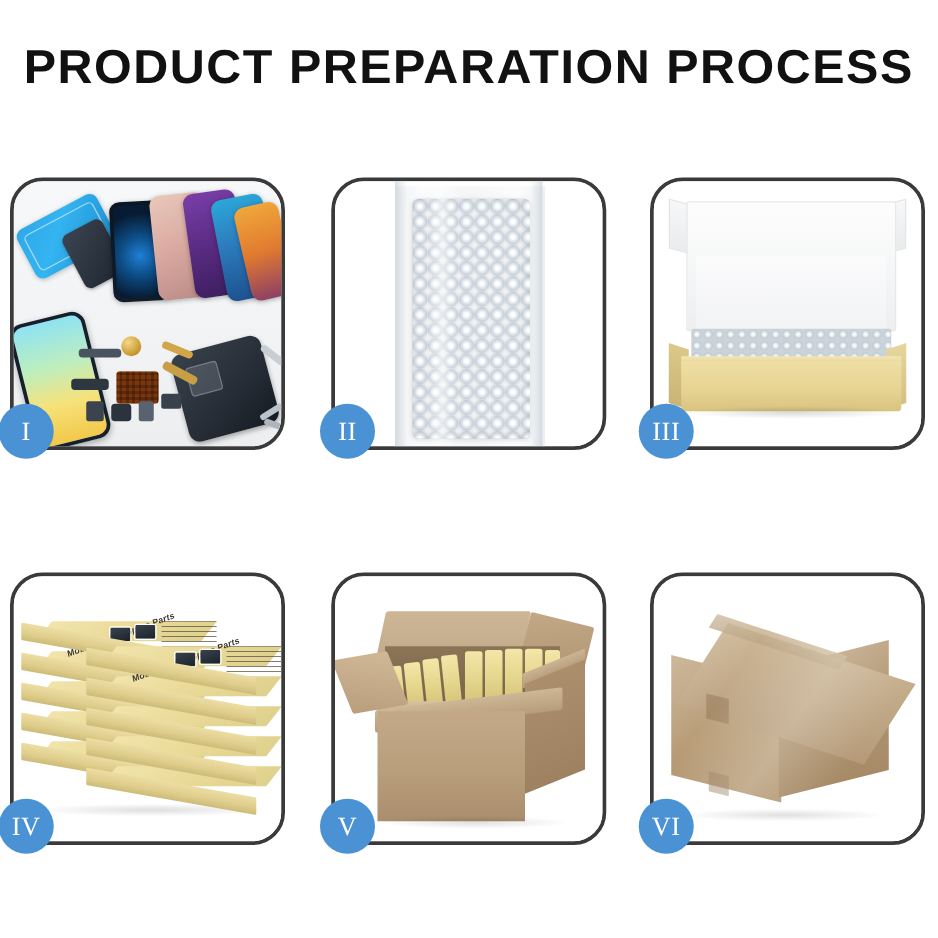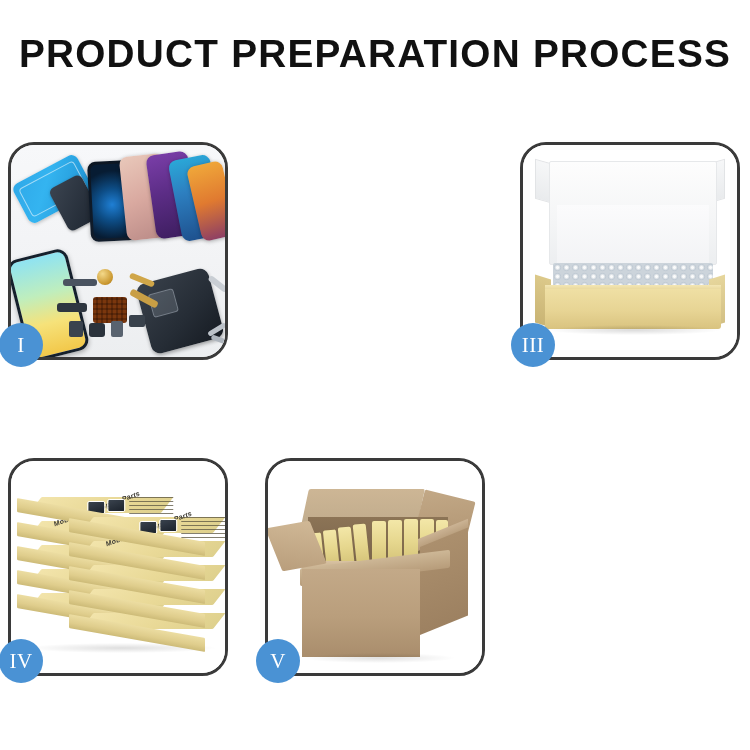--- a/index.html
+++ b/index.html
@@ -513,20 +513,34 @@
       <div class="p1-flex6"></div>
       <div class="p1-flex7"></div>
       <div class="p1-flex8"></div>
       <div class="p1-tool1"></div>
       <div class="p1-tool2"></div>
       <div class="p1-tool3"></div>
     </div>
     <div class="badge">I</div>
   </div>
 
+  <div class="panel r0 c1">
+    <div class="panel-inner">
+      <div class="p2-bg"></div>
+      <div class="p2-film"></div>
+      <div class="p2-seamL"></div>
+      <div class="p2-seamR"></div>
+      <div class="p2-wrap">
+        <div class="p2-bubbles"></div>
+        <div class="p2-bubbles2"></div>
+      </div>
+      <div class="p2-gloss"></div>
+    </div>
+    <div class="badge">II</div>
+  </div>
 
   <div class="panel r0 c2">
     <div class="panel-inner">
       <div class="p3-bg"></div>
       <div class="p3-lid-earL"></div>
       <div class="p3-lid-earR"></div>
       <div class="p3-lid"></div>
       <div class="p3-inner-liner"></div>
       <div class="p3-bubble-tray"></div>
       <div class="p3-sideL"></div>
@@ -628,14 +642,28 @@
       <div class="p5-side"></div>
       <div class="p5-rim"></div>
       <div class="p5-flapFront"></div>
       <div class="p5-flapLeft"></div>
       <div class="p5-front"></div>
       <div class="p5-shadow"></div>
     </div>
     <div class="badge">V</div>
   </div>
 
+  <div class="panel r1 c2">
+    <div class="panel-inner">
+      <div class="p6-bg"></div>
+      <div class="p6-left"></div>
+      <div class="p6-right"></div>
+      <div class="p6-top"></div>
+      <div class="p6-tape"></div>
+      <div class="p6-tab1"></div>
+      <div class="p6-tab2"></div>
+      <div class="p6-wrapgloss"></div>
+      <div class="p6-shadow"></div>
+    </div>
+    <div class="badge">VI</div>
+  </div>
 
 </div>
 
 </body></html>

